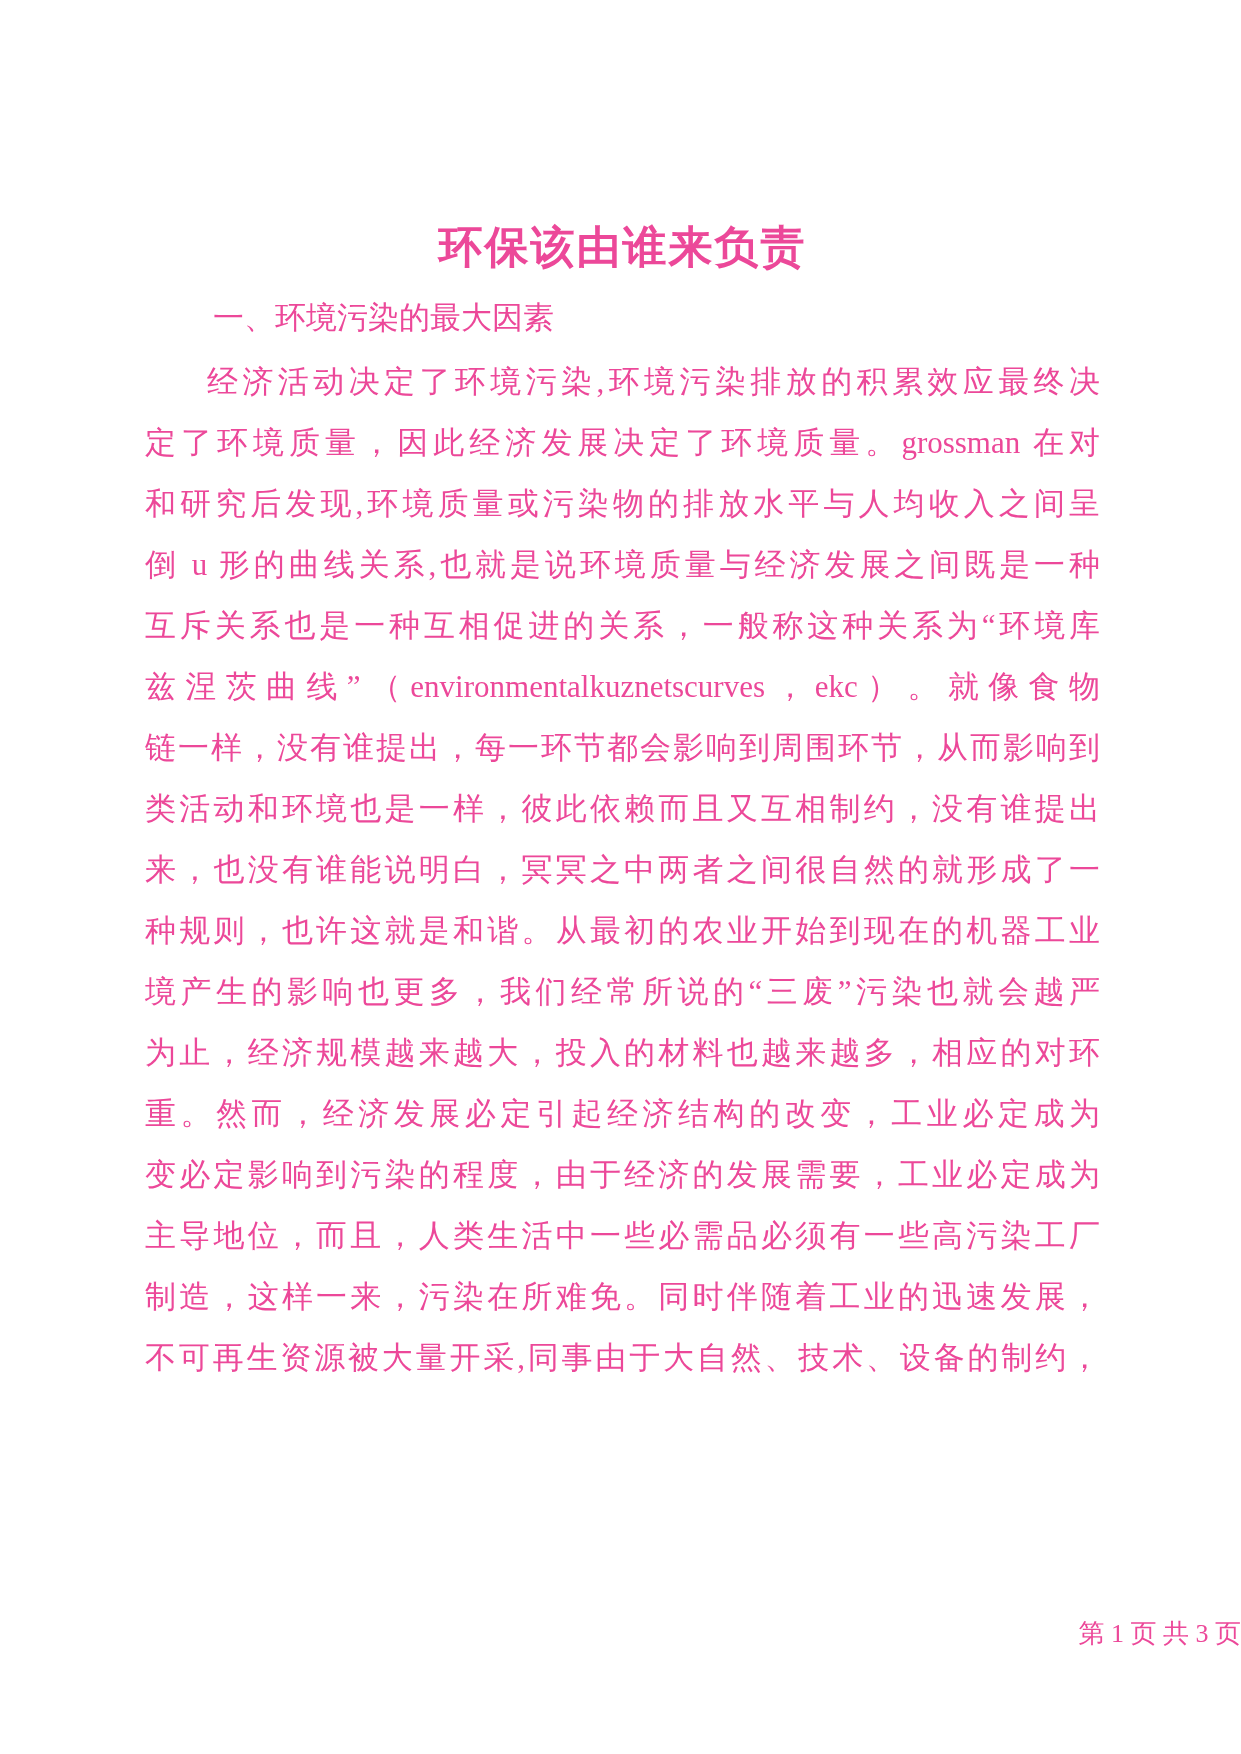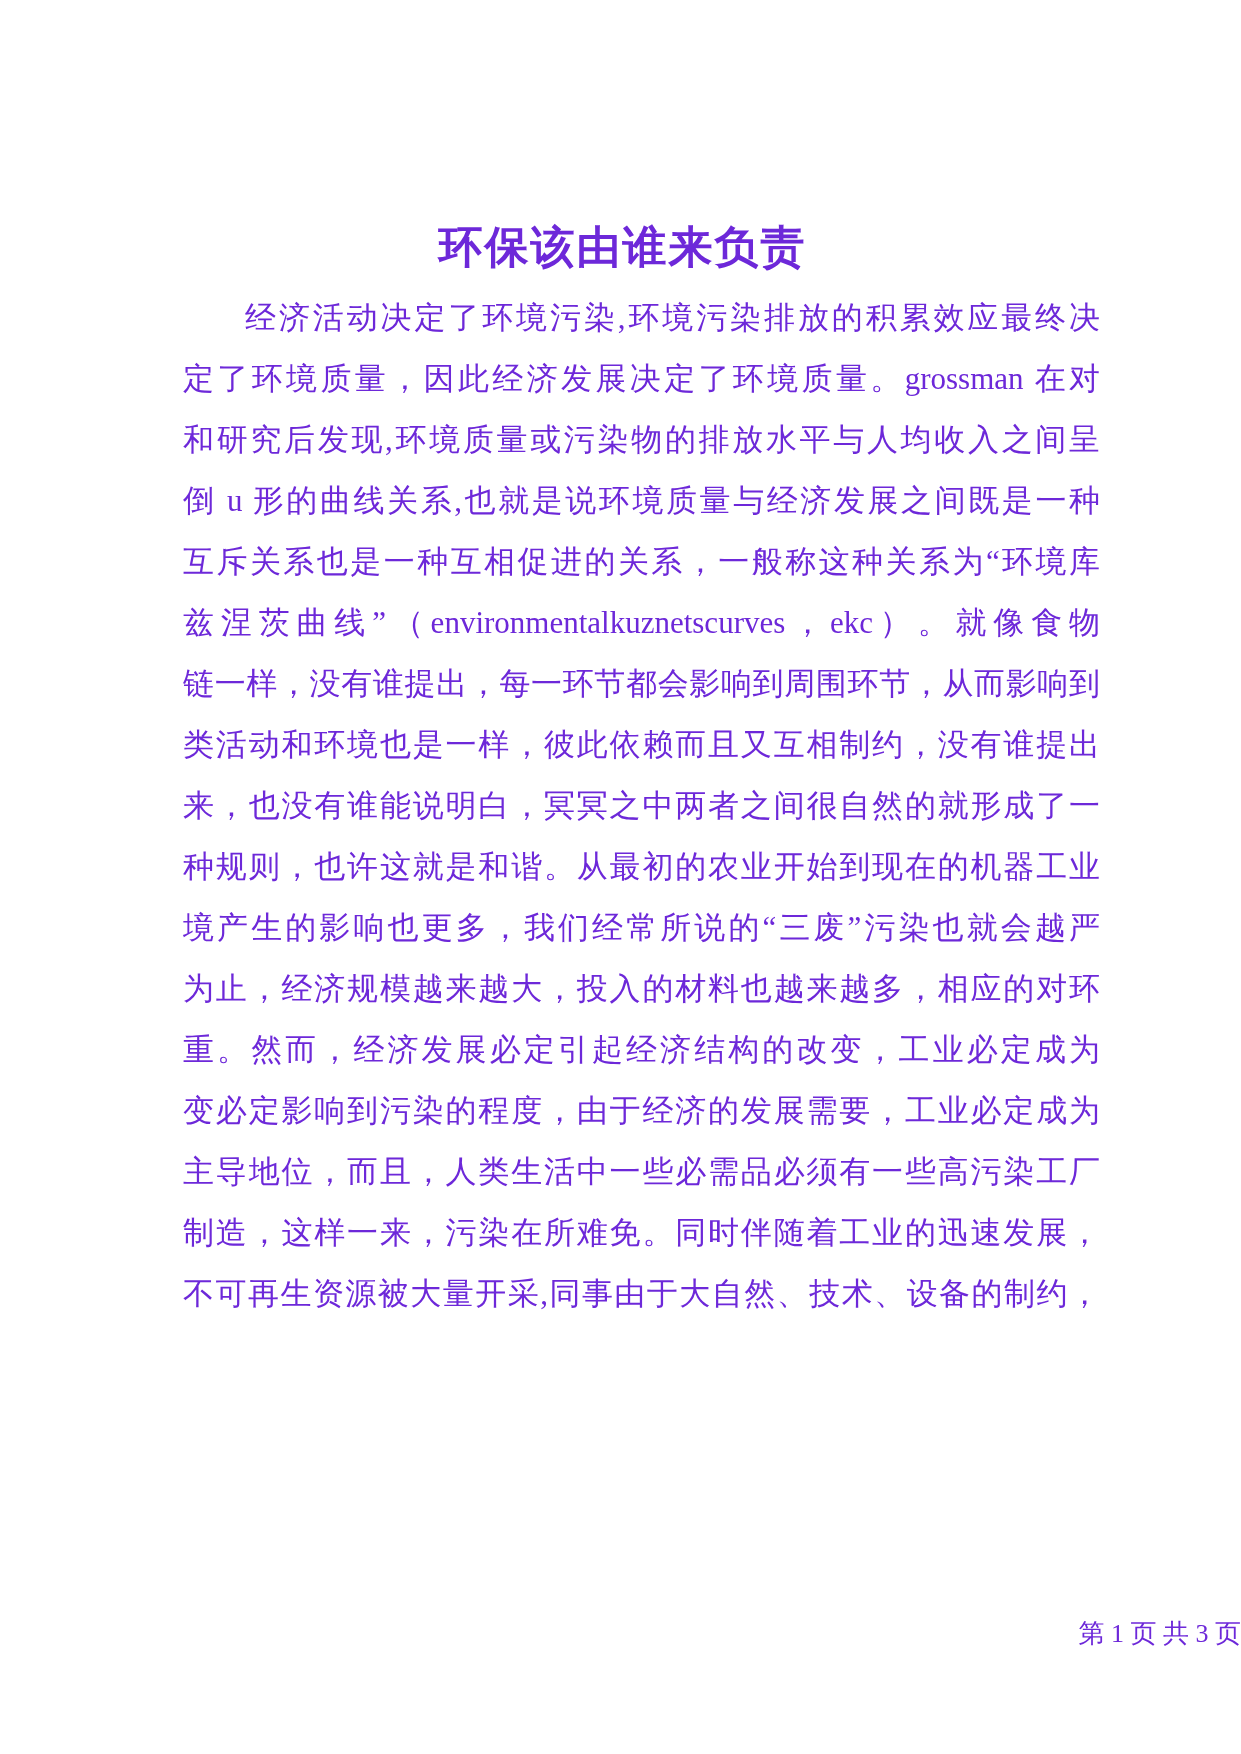--- a/index.html
+++ b/index.html
@@ -5,21 +5,21 @@
   html, body {
     margin: 0;
     padding: 0;
     background: #ffffff;
   }
   .page {
     position: relative;
     width: 1241px;
     height: 1754px;
     background: #ffffff;
-    color: #6d28d9;
+    color: #ec4899;
     overflow: hidden;
   }
   .doc-title {
     padding-top: 222px;
     width: 955px;
     margin: 0 auto 0 145px;
     text-align: center;
     font-family: "Liberation Sans", "DejaVu Sans", sans-serif;
     font-weight: bold;
     font-size: 44px;
@@ -32,21 +32,20 @@
     font-family: "Liberation Serif", "DejaVu Serif", serif;
     font-size: 31px;
   }
   .section-heading {
     margin-top: 27px;
     padding-left: 68px;
     line-height: 37px;
   }
   .bodytext {
     margin-top: 15px;
-    margin-left: 38px;
   }
   .line {
     height: 61px;
     line-height: 61px;
     text-align: justify;
     text-align-last: justify;
     -moz-text-align-last: justify;
   }
   .line.indent {
     text-indent: 62px;
@@ -63,20 +62,21 @@
   }
 </style>
 </head>
 <body>
 
 <div class="page">
 
   <h1 class="doc-title">环保该由谁来负责</h1>
 
   <div class="content">
+    <div class="section-heading">一、环境污染的最大因素</div>
 
     <div class="bodytext">
       <div class="line indent">经济活动决定了环境污染,环境污染排放的积累效应最终决</div>
       <div class="line">定了环境质量，因此经济发展决定了环境质量。grossman 在对</div>
       <div class="line">和研究后发现,环境质量或污染物的排放水平与人均收入之间呈</div>
       <div class="line">倒 u 形的曲线关系,也就是说环境质量与经济发展之间既是一种</div>
       <div class="line">互斥关系也是一种互相促进的关系，一般称这种关系为“环境库</div>
       <div class="line">兹涅茨曲线”（environmentalkuznetscurves，ekc）。就像食物</div>
       <div class="line">链一样，没有谁提出，每一环节都会影响到周围环节，从而影响到</div>
       <div class="line">类活动和环境也是一样，彼此依赖而且又互相制约，没有谁提出</div>

